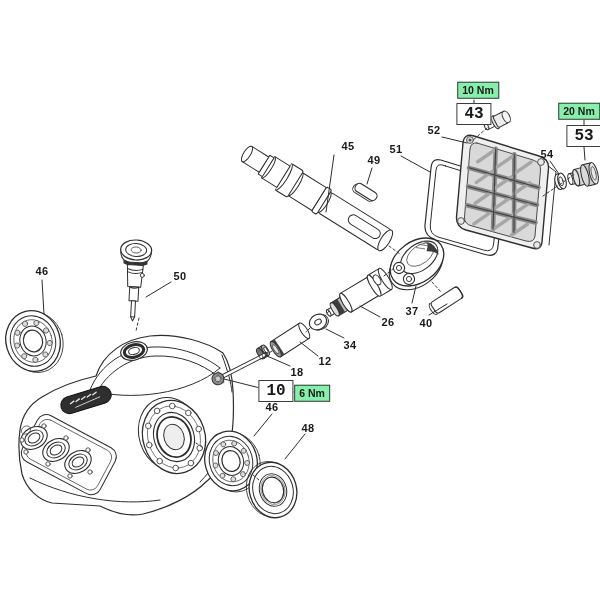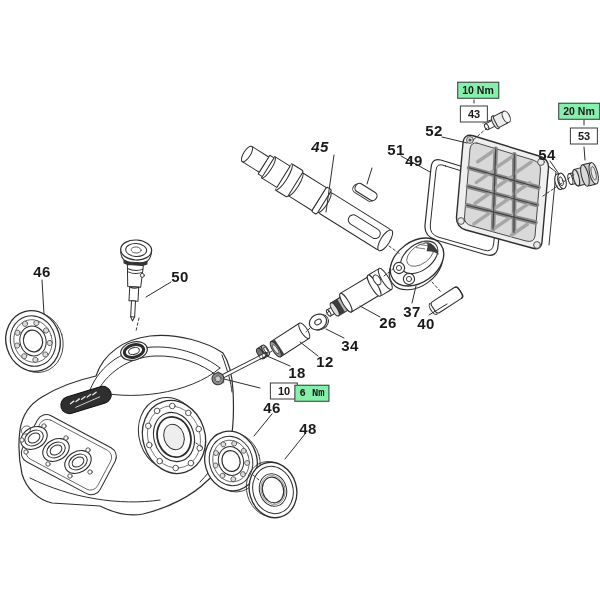--- a/index.html
+++ b/index.html
@@ -2,22 +2,22 @@
 <html><head>
 <meta charset="utf-8">
 <title>Exploded parts diagram</title>
 <style>
   html,body{margin:0;padding:0;background:#ffffff;}
   .stage{position:relative;width:600px;height:600px;background:#ffffff;overflow:hidden;
          font-family:"Liberation Sans",sans-serif;}
   .stage svg{position:absolute;left:0;top:0;}
   .callout{position:absolute;transform:translate(-50%,-50%);font-weight:bold;
            color:#191919;white-space:nowrap;line-height:1;}
-  .callout.plain{font-size:15px;letter-spacing:.3px;}
-  .callout.part-box{font-size:11px;border:1.4px solid #3c3c3c;background:#fff;padding:2px 7px;}
+  .callout.plain{font-size:11px;letter-spacing:.3px;}
+  .callout.part-box{font-size:16px;border:1.4px solid #3c3c3c;background:#fff;padding:2px 7px;font-family:Liberation Mono, monospace;}
   .callout.torque-box{font-size:10.5px;border:1.2px solid #3c3c3c;background:#86efac;padding:2px 4px;}
 </style>
 </head>
 <body>
 
 <div class="stage">
 <svg width="600" height="600" viewBox="0 0 600 600" fill="none" stroke="#2e2e2e" stroke-width="1" stroke-linecap="round" stroke-linejoin="round">
 
   <g>
     <path fill="#ffffff" stroke-width="1.2" d="M 96 376
@@ -331,33 +331,33 @@
     <path d="M 543 196 L 575 174"></path>
     <path d="M 487 128 L 472 141"></path>
     <path d="M 196 443 L 205 449"></path>
     <path d="M 253 475 L 259 480"></path>
   </g>
 </svg>
 
 <div>
       <div class="callout plain" style="left: 42px; top: 271px;">46</div>
       <div class="callout plain" style="left: 180px; top: 276px;">50</div>
-      <div class="callout plain" style="left: 320px; top: 146px; font-style: italic;">45</div>
-      <div class="callout plain" style="left: 374px; top: 160px; margin-left: 40px;">49</div>
+      <div class="callout plain" style="left: 348px; top: 146px;">45</div>
+      <div class="callout plain" style="left: 374px; top: 160px;">49</div>
       <div class="callout plain" style="left: 396px; top: 149px;">51</div>
       <div class="callout plain" style="left: 434px; top: 130px;">52</div>
       <div class="callout torque-box" style="left: 478px; top: 90px;">10 Nm</div>
       <div class="callout part-box" style="left: 474px; top: 114px;">43</div>
       <div class="callout torque-box" style="left: 579px; top: 111px;">20 Nm</div>
       <div class="callout part-box" style="left: 584px; top: 136px;">53</div>
       <div class="callout plain" style="left: 547px; top: 154px;">54</div>
       <div class="callout plain" style="left: 412px; top: 311px;">37</div>
       <div class="callout plain" style="left: 426px; top: 323px;">40</div>
       <div class="callout plain" style="left: 388px; top: 322px;">26</div>
       <div class="callout plain" style="left: 350px; top: 345px;">34</div>
       <div class="callout plain" style="left: 325px; top: 361px;">12</div>
       <div class="callout plain" style="left: 297px; top: 372px;">18</div>
-      <div class="callout part-box" style="left: 284px; top: 391px;">10</div>
-      <div class="callout torque-box" style="left: 312px; top: 393px; font-family: Liberation Mono, monospace;">6 Nm</div>
+      <div class="callout part-box" style="left: 276px; top: 391px;">10</div>
+      <div class="callout torque-box" style="left: 312px; top: 393px;">6 Nm</div>
       <div class="callout plain" style="left: 272px; top: 407px;">46</div>
       <div class="callout plain" style="left: 308px; top: 428px;">48</div>
     </div>
 </div>
 
 </body></html>

